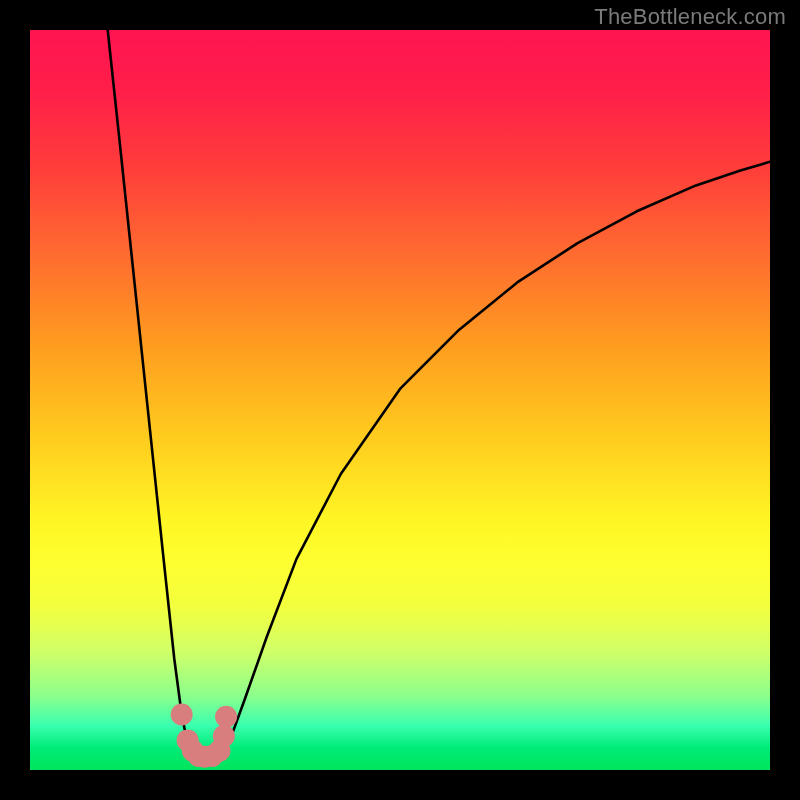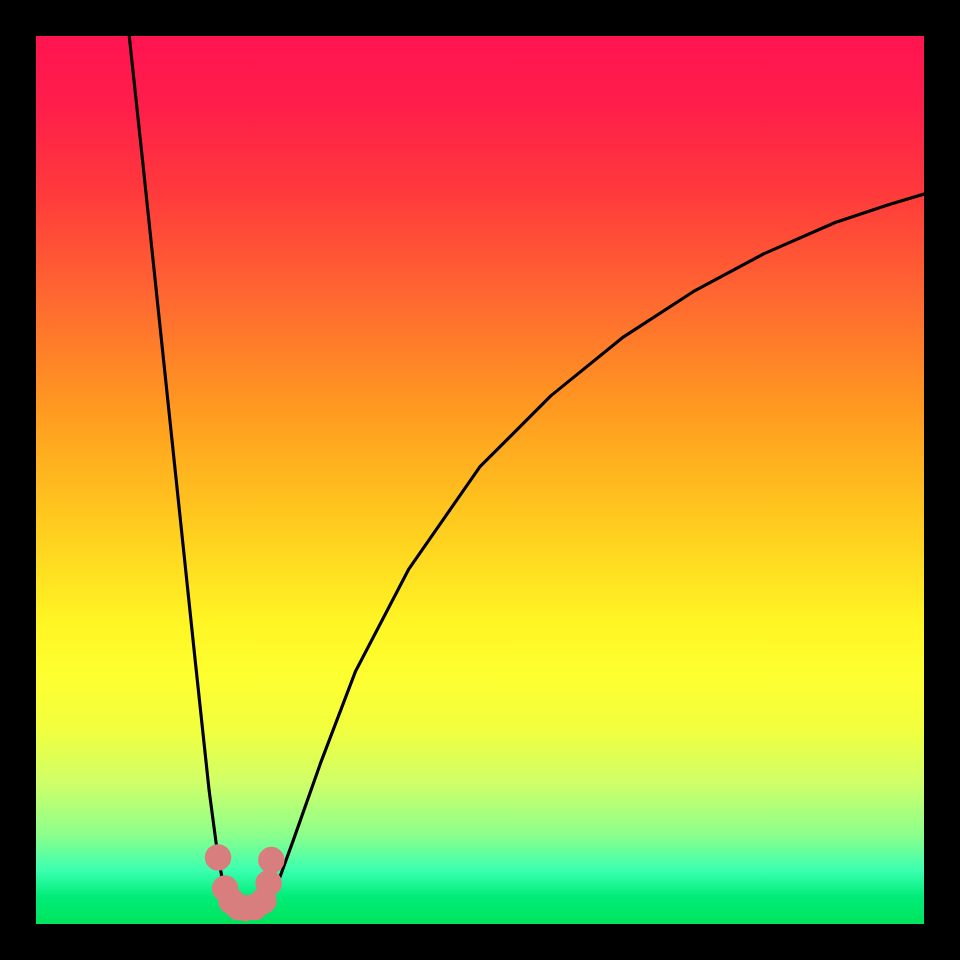--- a/index.html
+++ b/index.html
@@ -74,13 +74,14 @@
           <circle cx="162.80" cy="720.76" r="11" fill="#d97e7e"></circle>
           <circle cx="168.72" cy="725.94" r="11" fill="#d97e7e"></circle>
           <circle cx="174.64" cy="726.68" r="11" fill="#d97e7e"></circle>
           <circle cx="182.04" cy="725.94" r="11" fill="#d97e7e"></circle>
           <circle cx="189.44" cy="720.76" r="11" fill="#d97e7e"></circle>
           <circle cx="193.88" cy="705.96" r="11" fill="#d97e7e"></circle>
           <circle cx="196.10" cy="686.72" r="11" fill="#d97e7e"></circle>
         </g>
     </svg>
   </div>
+  <div class="watermark">TheBottleneck.com</div>
 </div>
 
 </body></html>

